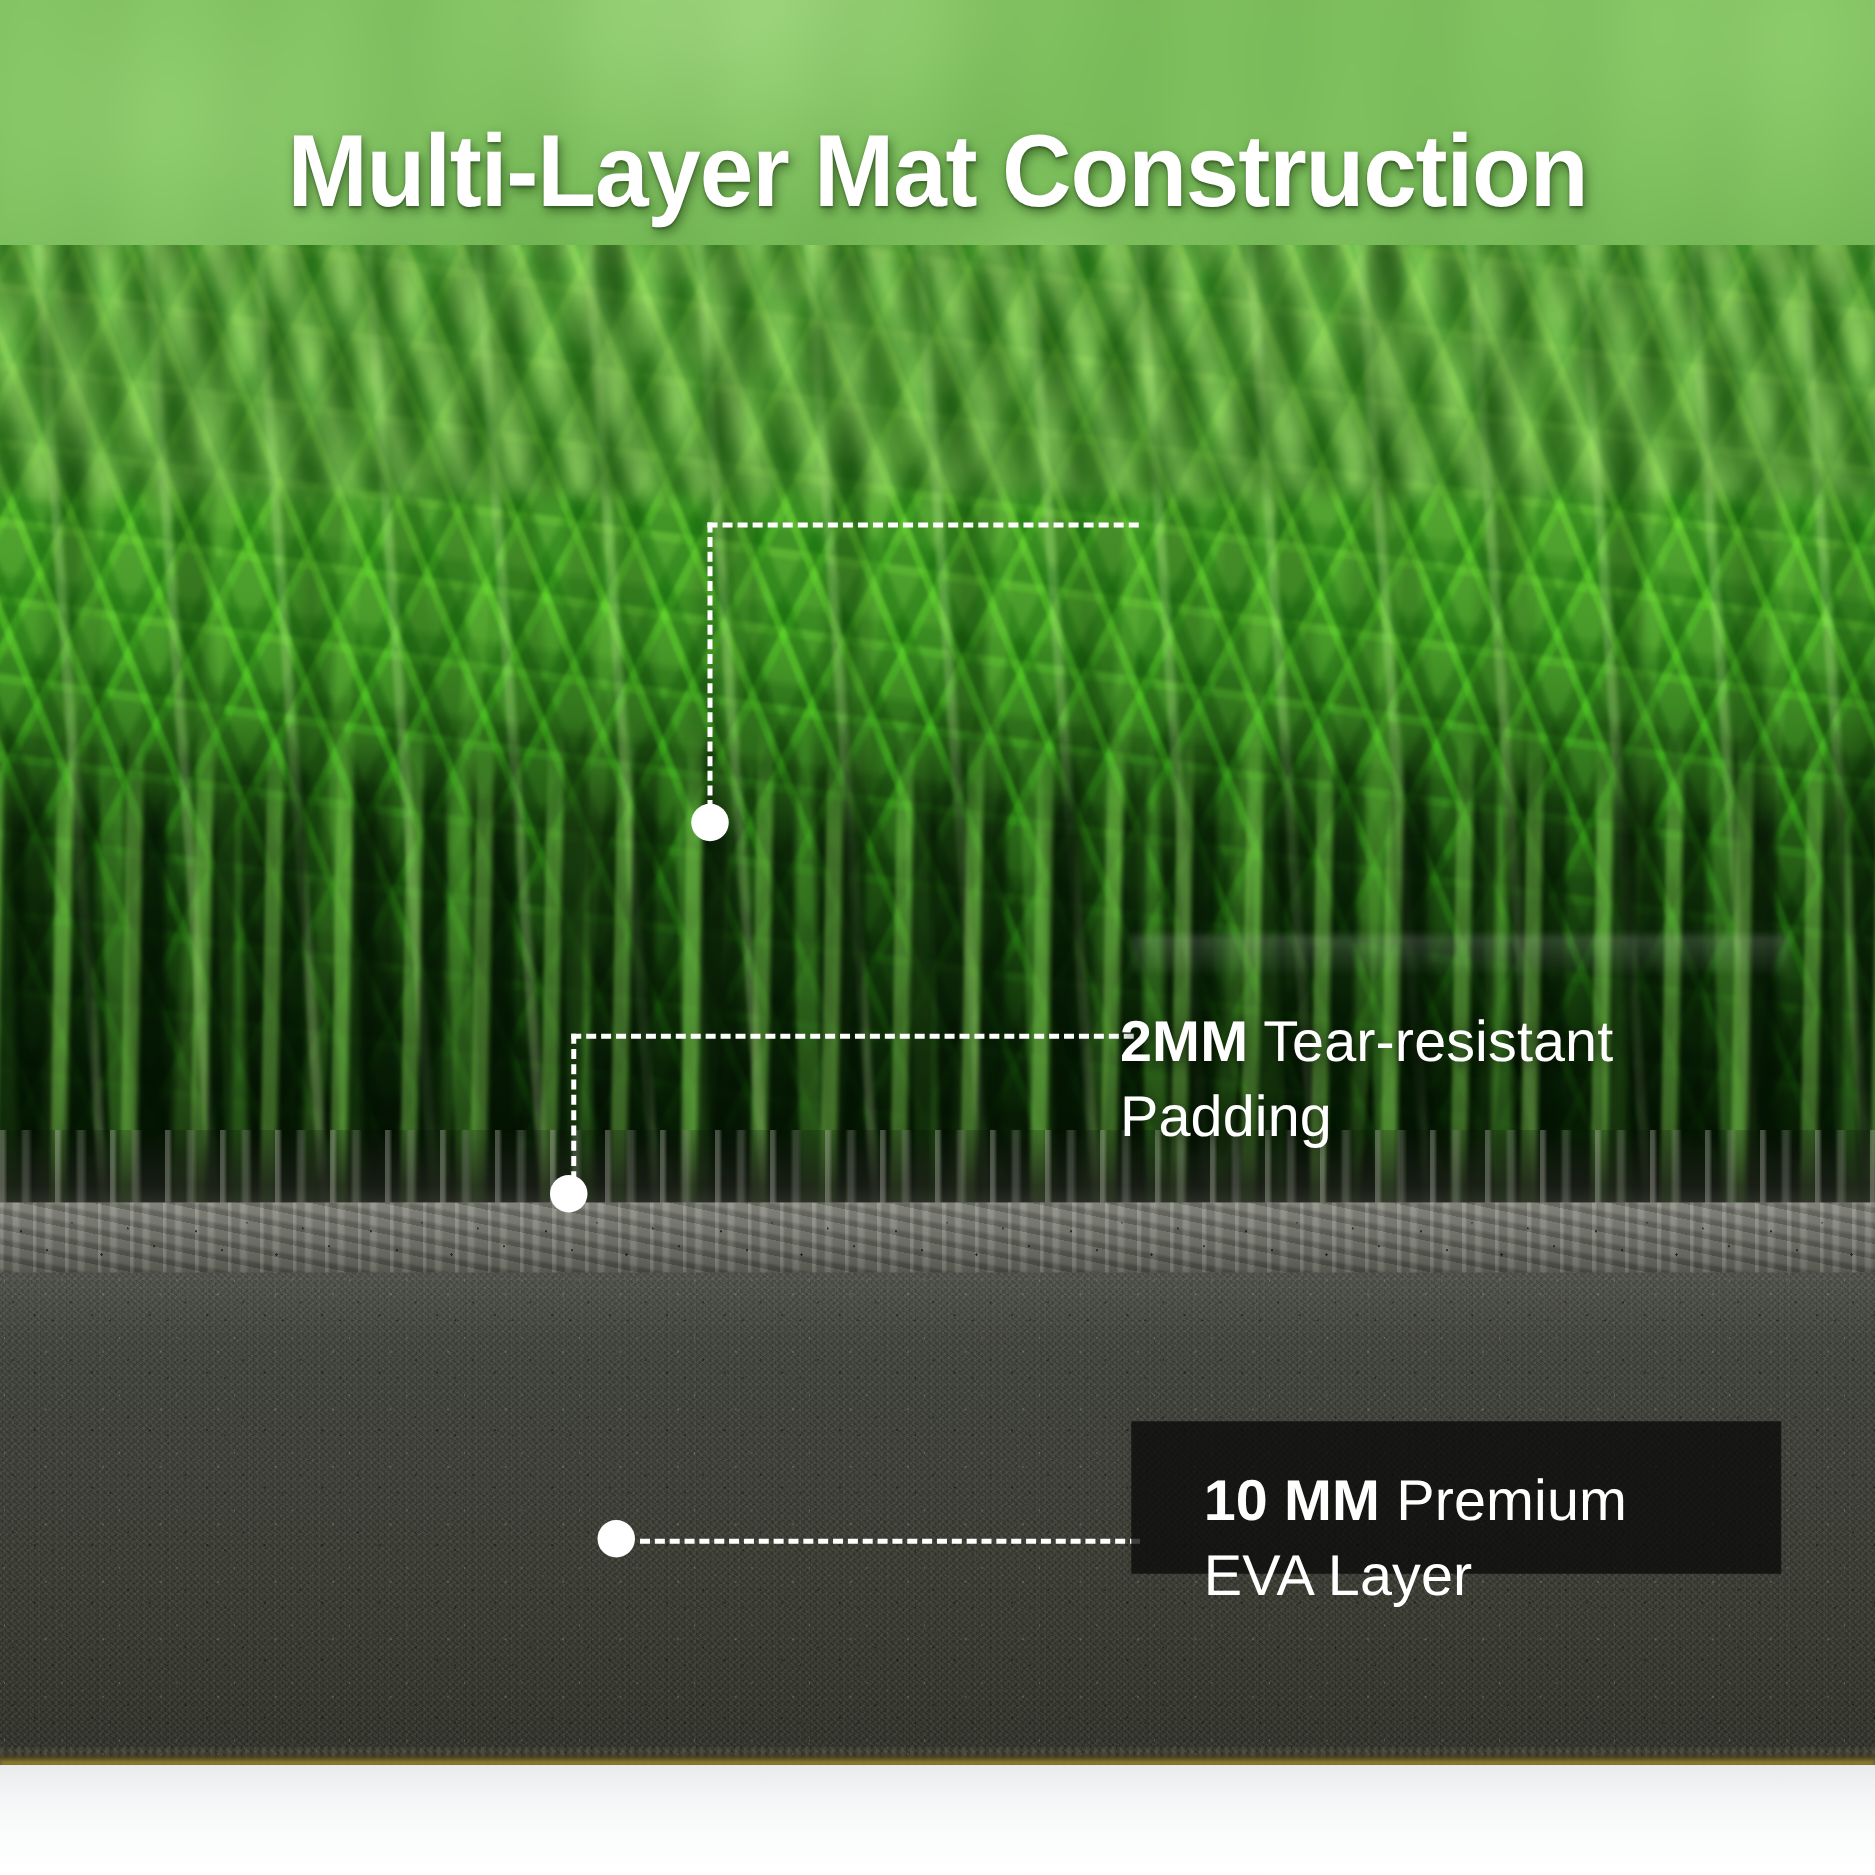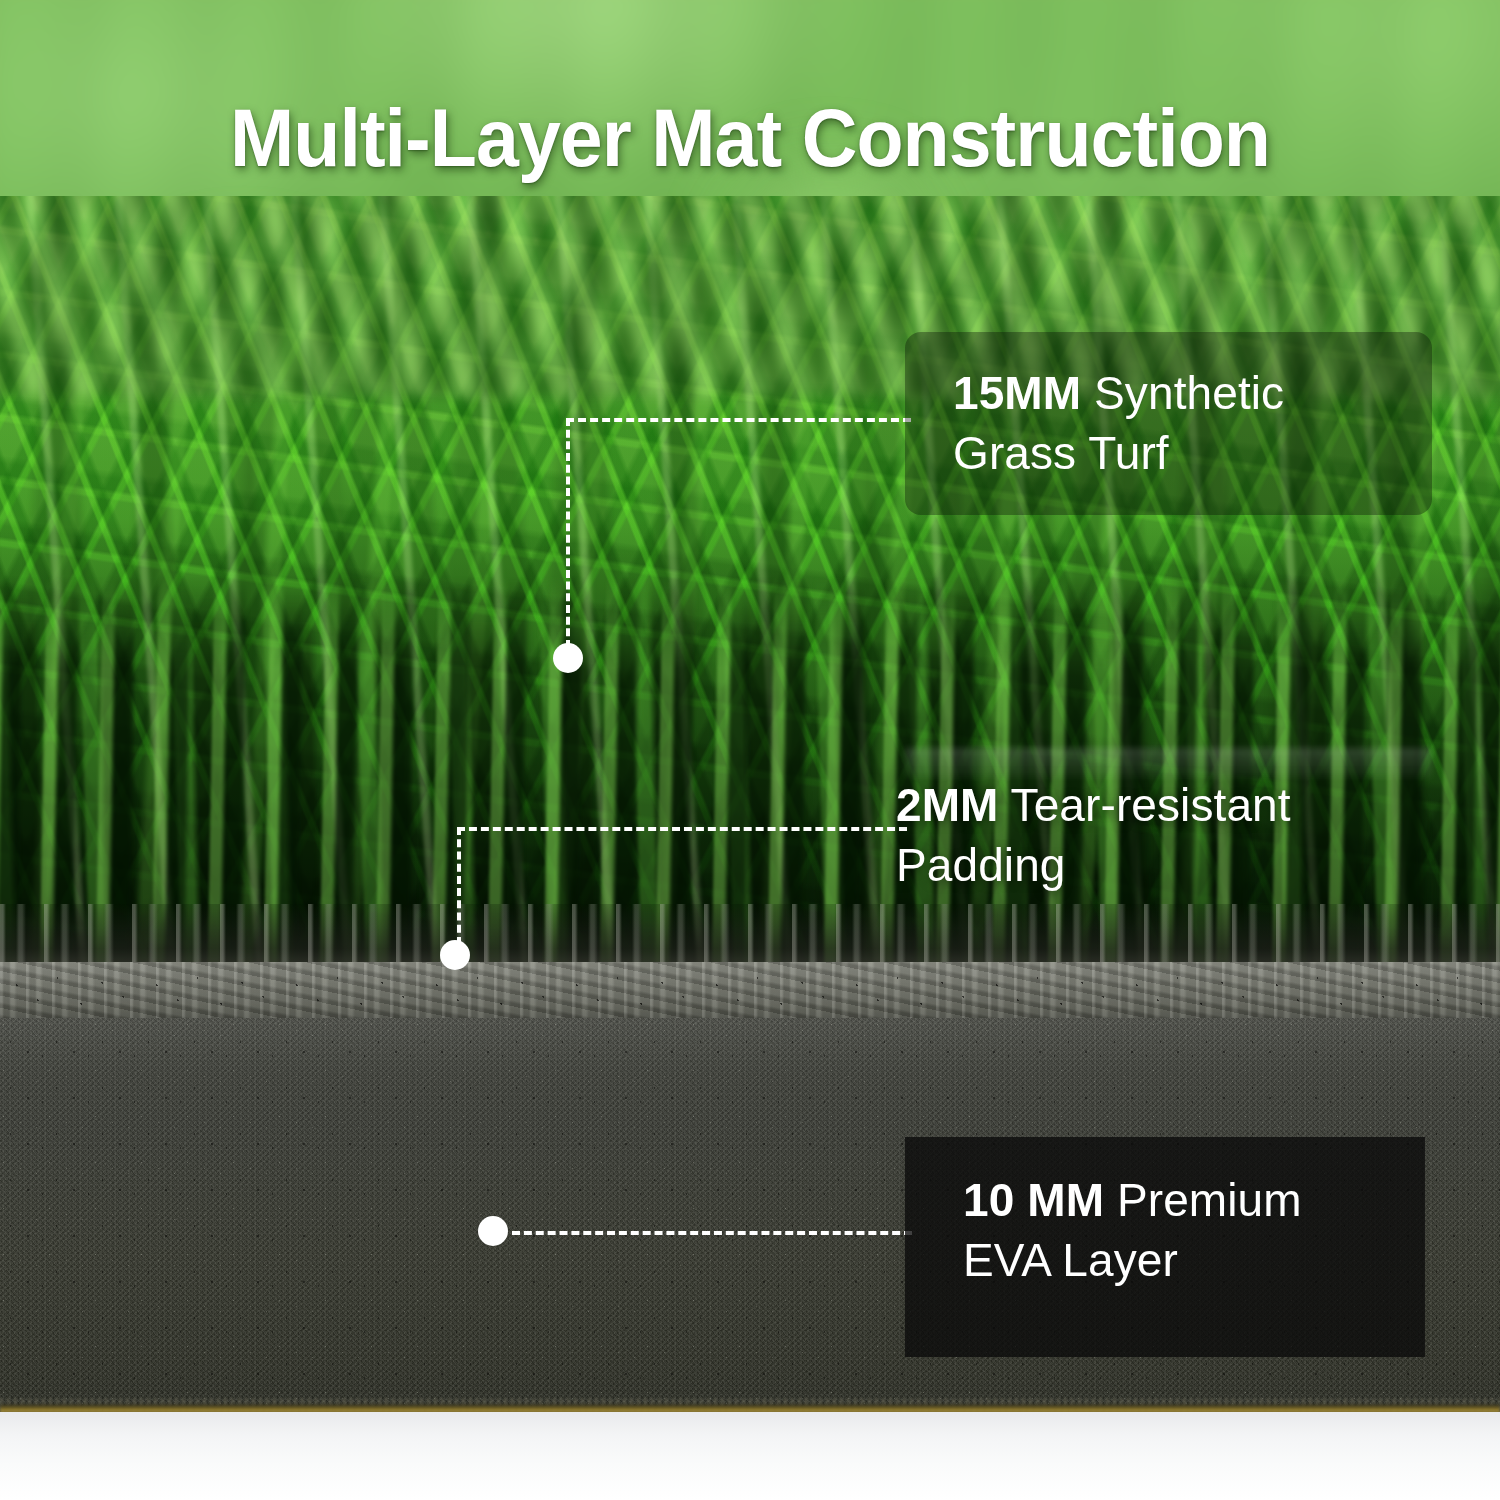--- a/index.html
+++ b/index.html
@@ -232,21 +232,21 @@
     background:rgba(8,18,6,.36);
     border-radius:16px;
     box-sizing:border-box;padding:32px 0 0 48px;
   }
   #callout-padding{
     left:896px;top:776px;width:540px;height:130px;
     box-sizing:border-box;padding:0 0 0 0;
   }
   #callout-padding .txt{text-shadow:0 2px 10px rgba(0,0,0,.5);}
   #callout-eva{
-    left:905px;top:1137px;width:520px;height:220px;
+    left:905px;top:1137px;width:520px;height:122px;
     background:rgba(10,10,10,.78);
     box-sizing:border-box;padding:34px 0 0 58px;
   }
 
   
   .soft-band{
     position:absolute;left:905px;top:748px;width:527px;height:30px;
     background:linear-gradient(180deg, rgba(255,255,255,.16), rgba(255,255,255,.03));
     filter:blur(3px);
   }
@@ -302,28 +302,23 @@
   <div class="dash-v" style="left:566px;top:418px;height:230px;"></div>
   <div class="dot" style="left:553px;top:643px;"></div>
 
   <div class="dash-h" style="left:457px;top:827px;width:450px;"></div>
   <div class="dash-v" style="left:457px;top:827px;height:118px;"></div>
   <div class="dot" style="left:440px;top:940px;"></div>
 
   <div class="dash-h" style="left:512px;top:1231px;width:400px;"></div>
   <div class="dot" style="left:478px;top:1216px;"></div>
 
-  <div class="callout" id="callout-turf">
-    <div class="txt line" style="white-space: normal; width: 430px;">
-      <b>15MM</b><span> Synthetic Grass Turf</span>
-    </div>
-  </div>
 
   <div class="callout" id="callout-padding">
-    <div class="txt line" style="white-space: normal; width: 540px;">
+    <div class="txt line" style="white-space: normal; width: 540px; margin-top: 28px;">
       <b>2MM</b><span> Tear-resistant Padding</span>
     </div>
   </div>
 
   <div class="callout" id="callout-eva">
     <div class="txt line" style="white-space: normal; width: 420px;">
       <b>10 MM</b><span> Premium EVA Layer</span>
     </div>
   </div>
 

